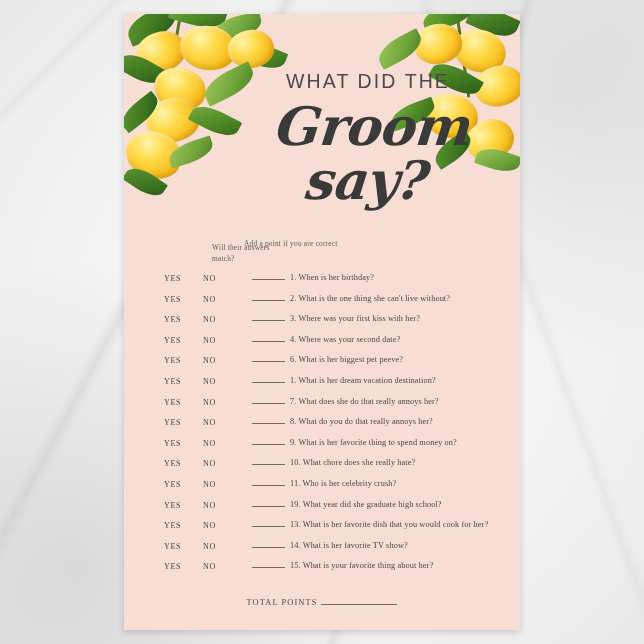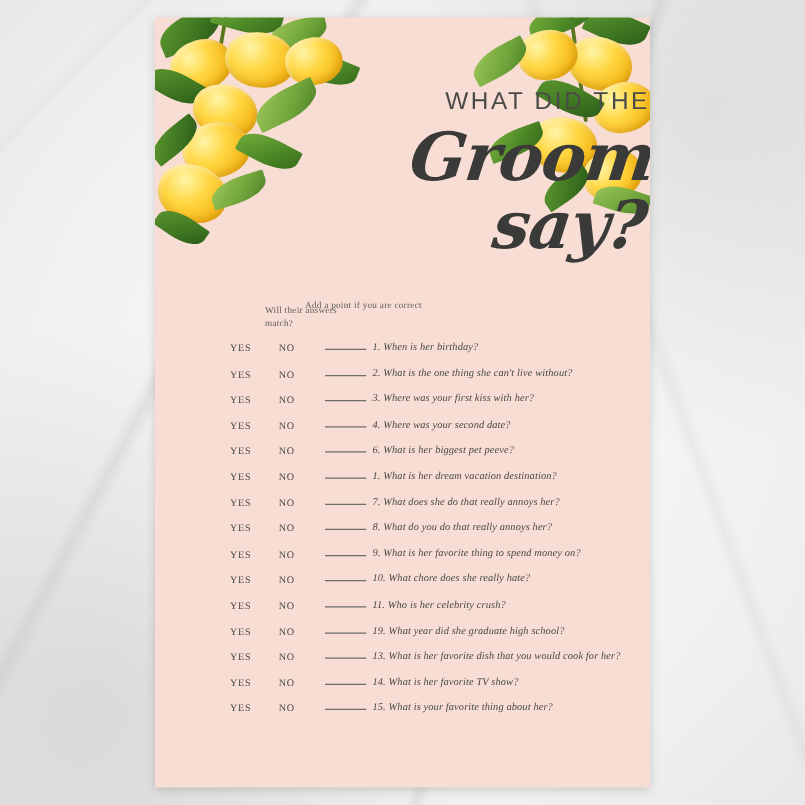--- a/index.html
+++ b/index.html
@@ -54,21 +54,21 @@
     border-radius: 60% 4% 60% 4%;
     background: linear-gradient(135deg, #7ab23f 0%, #4e8a27 55%, #33661a 100%);
   }
   .leaf.dk { background: linear-gradient(135deg, #5f9a31 0%, #3d7520 60%, #28551a 100%); }
   .leaf.lt { background: linear-gradient(135deg, #a2c95c 0%, #6ea43a 60%, #4c7d24 100%); }
   .stem { position: absolute; background: #57761f; border-radius: 2px; }
 
   
   #headBlock {
     position: absolute; left: 0; top: 56px; width: 396px;
-    text-align: right;
+    text-align: center;
   }
   #title1 {
     margin-left: 92px;
     font-family: "Liberation Sans", sans-serif;
     font-size: 19.5px;
     letter-spacing: 2.1px;
     color: #4a4a48;
     font-weight: 400;
   }
   #title2 {
@@ -107,36 +107,34 @@
 
   
   #rows {
     position: absolute; left: 0; top: 258px; width: 396px;
   }
   .row {
     position: relative;
     height: 20.6px;
     font-size: 8.2px;
     color: #4f4f4b;
-    margin-left: 20px;
   }
   .yn {
     position: absolute; left: 40px; top: 2px;
     width: 82px;
     font-family: "Liberation Serif", serif;
     font-size: 8.1px;
     letter-spacing: 0.6px;
     color: #4a4a46;
   }
   .yn .yes { position: absolute; left: 0; }
   .yn .no  { position: absolute; left: 39px; }
   .qwrap {
-    position: absolute; left: 116px; top: 1px;
+    position: absolute; left: 128px; top: 1px;
     white-space: nowrap;
-    font-style: italic;
   }
   .blank {
     display: inline-block;
     border-bottom: 0.8px solid #6d6d68;
     width: 33px;
     height: 7px;
     margin-right: 5px;
   }
   .qtext { font-size: 8.3px; color: #494945; letter-spacing: 0.1px; }
 
@@ -311,15 +309,18 @@
         </div>
         <div class="row">
           <div class="yn">
             <span class="yes">YES</span>
             <span class="no">NO</span>
           </div>
           <div class="qwrap"><span class="blank"></span><span class="qtext">15. What is your favorite thing about her?</span></div>
         </div>
       </div>
 
+    <div id="total">
+      <span>TOTAL POINTS</span><span class="tline"></span>
+    </div>
 
   </div>
 </div>
 
 </body></html>

